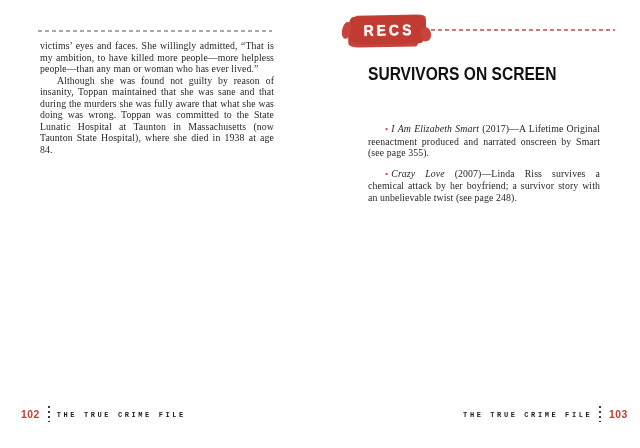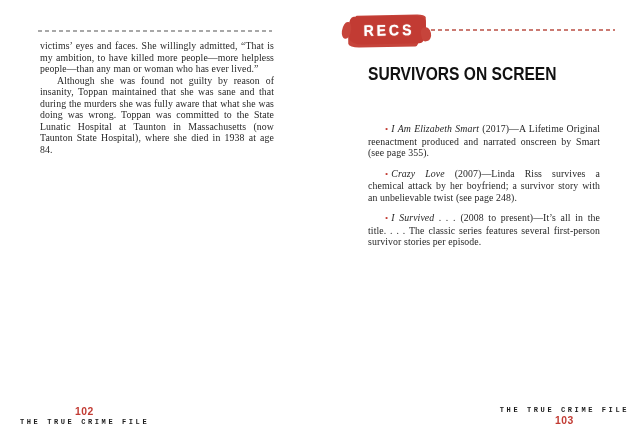--- a/index.html
+++ b/index.html
@@ -62,21 +62,21 @@
     position:absolute; left:368px; top:95px; width:232px;
     font-size:9.8px; line-height:11.55px; text-align:justify;
     letter-spacing:0.1px;
     margin-top:28px;
   }
   .rec-items p.item { text-indent:17px; margin-bottom:9px; }
   .bullet { color:#c23b33; margin-right:3px; font-size:9px; }
   .rec-title { font-style:italic; }
   
   .footer {
-    position:absolute; top:405px; display:flex; align-items:center; height:18px;flex-direction:column;
+    position:absolute; top:405px; display:flex; align-items:center; height:18px;
   }
   .footer-left { left:20px; }
   .footer-right { right:11px; }
   .page-num {
     font-family:"Liberation Sans", sans-serif; font-weight:800;
     font-size:11.5px; color:#c23b33; letter-spacing:0.5px;
     transform:scaleX(0.9);
   }
   .footer-divider {
     width:2px; height:16px; margin:0 7px;
@@ -109,21 +109,20 @@
   <div class="recs-badge">
     <span class="recs-label">RECS</span>
   </div>
   <div class="rule-h rule-right"></div>
 
   <h1 class="section-heading">SURVIVORS ON SCREEN</h1>
 
   <div class="rec-items">
     <p class="item"><span class="bullet">•</span><span class="rec-title">I Am Elizabeth Smart</span><span> (2017)—A Lifetime Original reenactment produced and narrated onscreen by Smart (see page 355).</span></p>
     <p class="item"><span class="bullet">•</span><span class="rec-title">Crazy Love</span><span> (2007)—Linda Riss survives a chemical attack by her boyfriend; a survivor story with an unbelievable twist (see page 248).</span></p>
-    <p class="item"><span class="bullet">•</span><span class="rec-title">I Survived . . .</span><span> (2008 to present)—It’s all in the title. . . . The classic series features several first-person survivor stories per episode.</span></p>
   </div>
 
   <div class="footer footer-right">
     <span class="book-title">THE TRUE CRIME FILE</span>
     <span class="footer-divider"></span>
     <span class="page-num">103</span>
   </div>
 
 </div>
 

